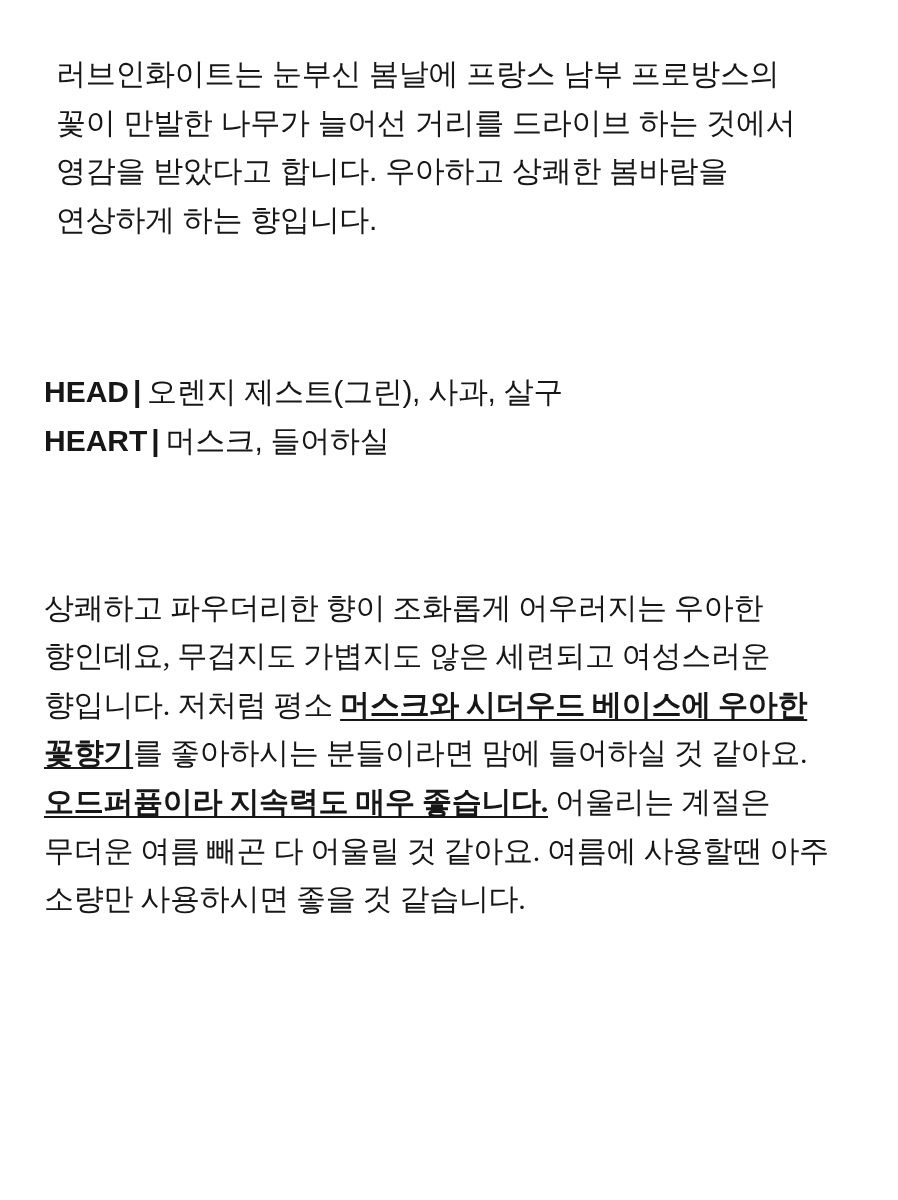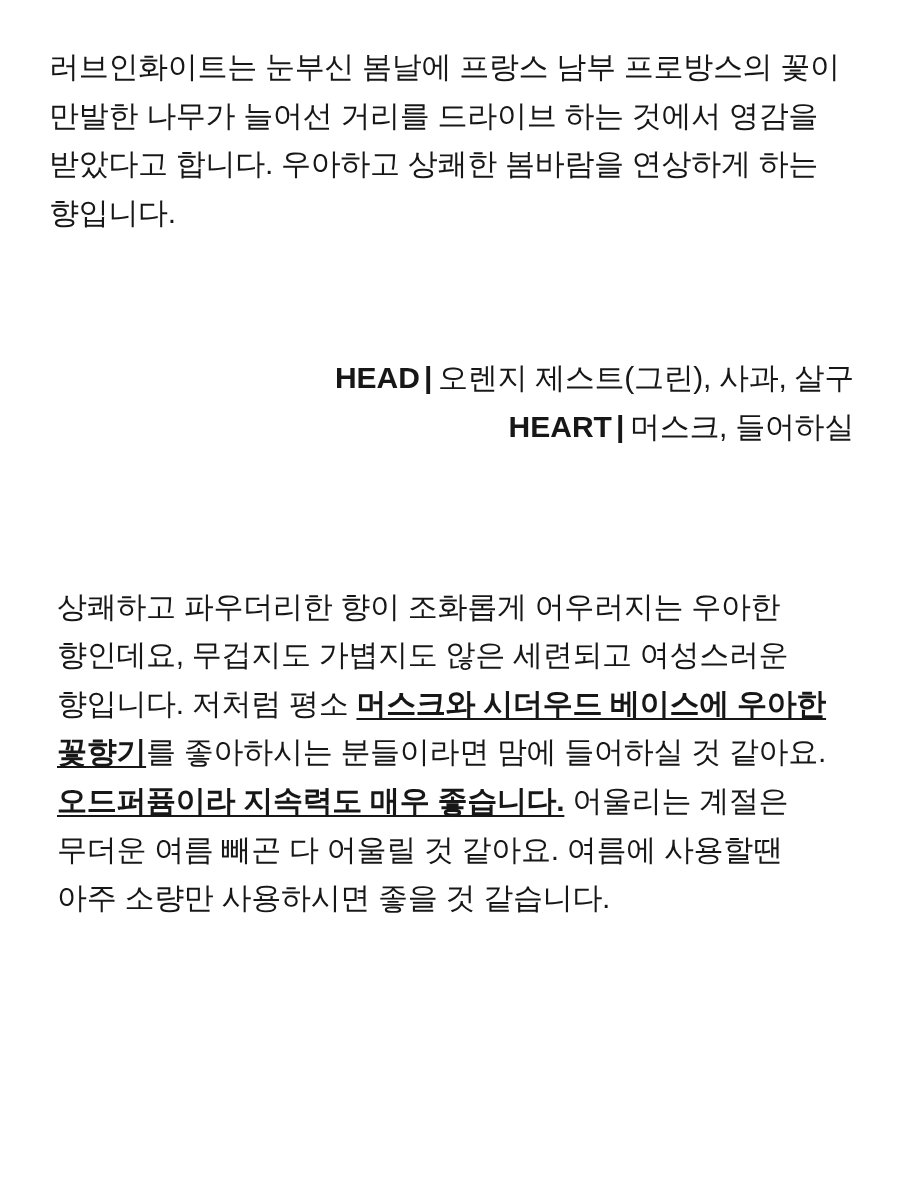--- a/index.html
+++ b/index.html
@@ -22,51 +22,51 @@
     background: #ffffff;
   }
   .para {
     font-size: 30px;
     line-height: 1.62;
     letter-spacing: -0.3px;
     color: #171717;
     word-break: keep-all;
   }
   .intro {
-    margin: 5px;
+    margin: 12px;
   }
   .spacer-lg {
     height: 112px;
   }
   .spacer-md {
     height: 118px;
   }
   .notes {
     font-size: 30px;
     line-height: 1.62;
     letter-spacing: -0.3px;
     color: #171717;
   }
   .note-line {
     white-space: nowrap;
-    text-align: right;
   }
   .note-label {
     font-weight: bold;
     letter-spacing: 0px;
   }
   .note-sep {
     font-weight: bold;
     padding: 0 6px 0 4px;
   }
   .note-value {
     font-weight: normal;
   }
   .closing {
-    margin: 13px;
+    margin: 0;
+    font-family: Liberation Serif, serif;
   }
   .em {
     font-weight: bold;
     text-decoration: underline;
     text-underline-offset: 4px;
     text-decoration-thickness: 2px;
   }
 </style>
 </head>
 <body>

